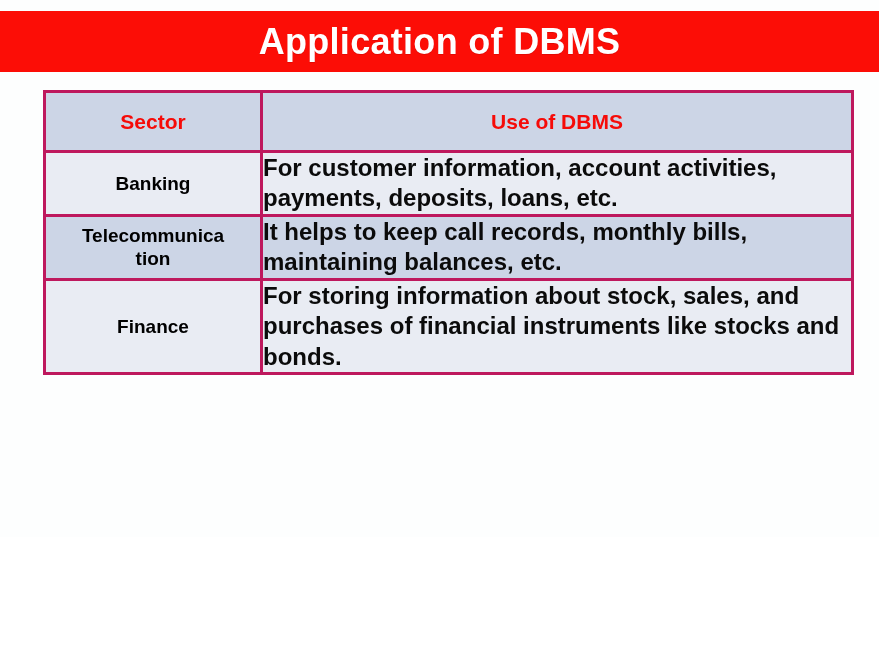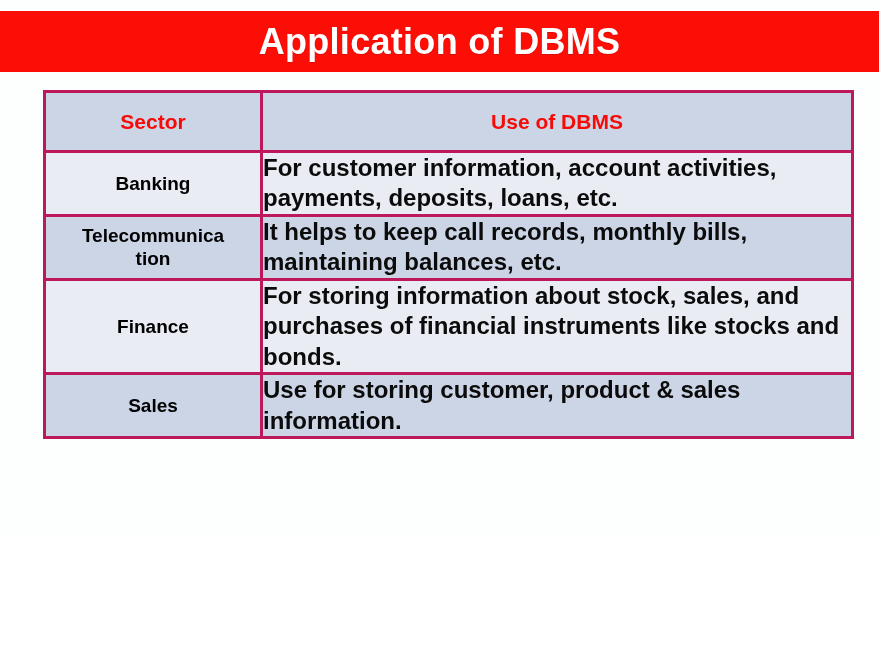--- a/index.html
+++ b/index.html
@@ -143,24 +143,18 @@
           <td class="use-cell">It helps to keep call records, monthly bills, maintaining balances, etc.</td>
         </tr>
 
         <tr class="row-light">
           <td class="sector-cell">
             <span class="brk">Finance</span>
           </td>
           <td class="use-cell">For storing information about stock, sales, and purchases of financial instruments like stocks and bonds.</td>
         </tr>
 
-        <tr class="row-dark">
-          <td class="sector-cell">
-            <span class="brk">Sales</span>
-          </td>
-          <td class="use-cell">Use for storing customer, product &amp; sales information.</td>
-        </tr>
 
       </tbody>
     </table>
   </div>
 
 </div>
 
 </body></html>

